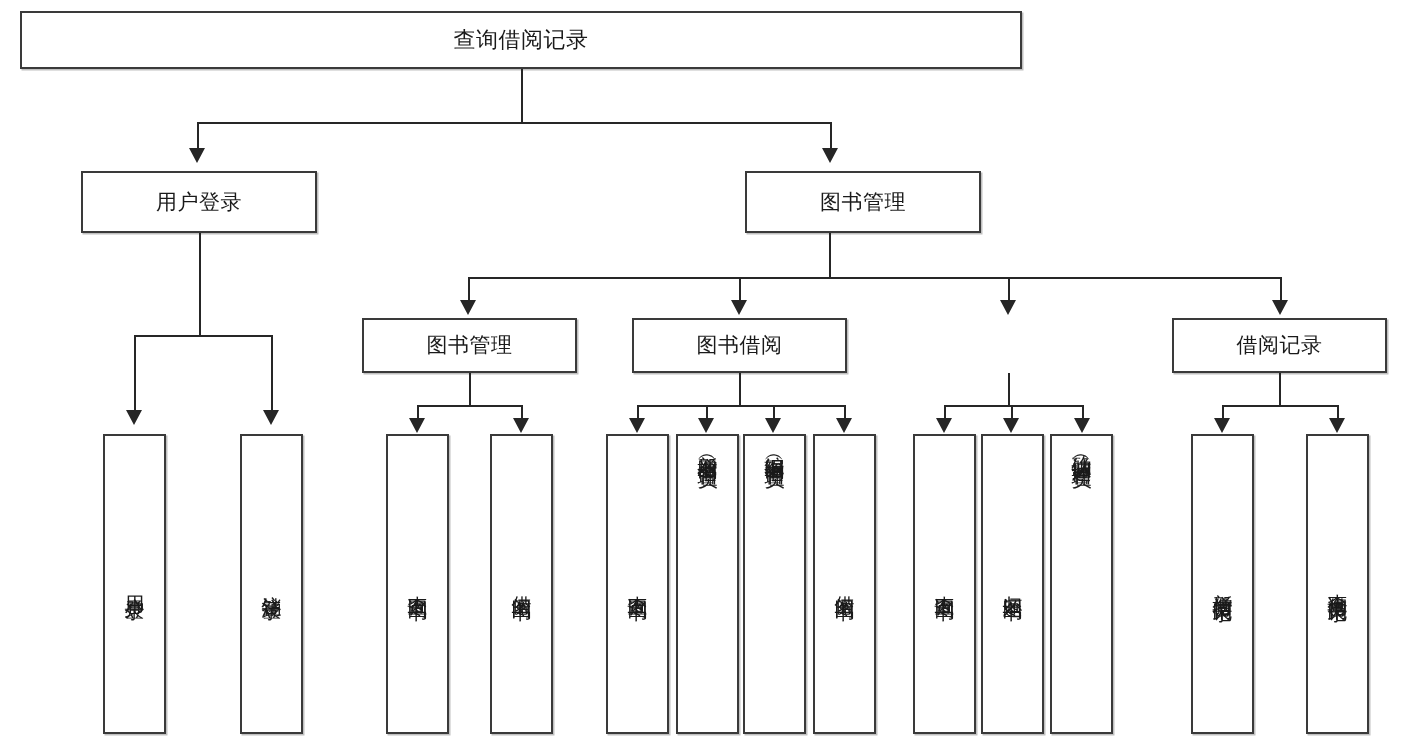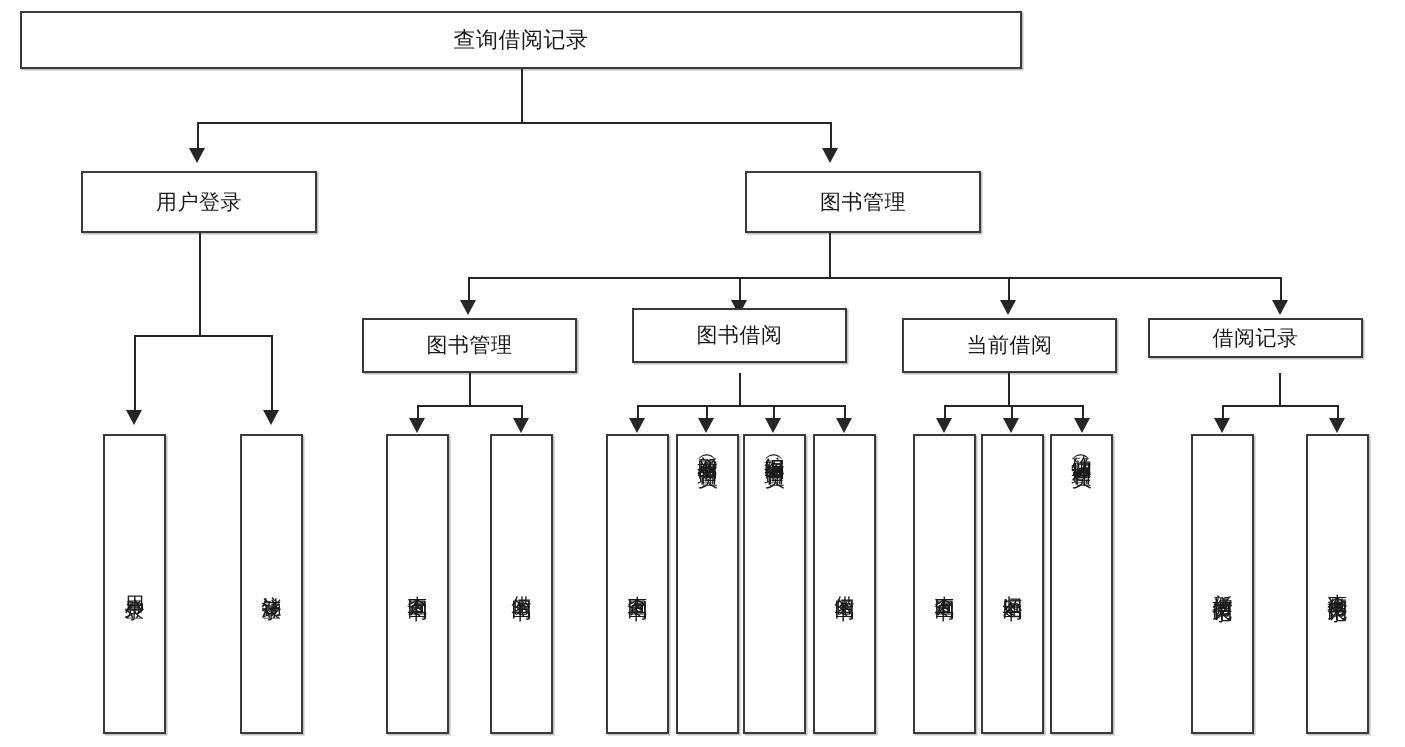--- a/index.html
+++ b/index.html
@@ -134,27 +134,24 @@
   <div class="vline" style="left:739px; top:277px; height:24px;"></div>
   <div class="arrow" style="left:731px; top:300px;"></div>
   <div class="vline" style="left:1008px; top:277px; height:24px;"></div>
   <div class="arrow" style="left:1000px; top:300px;"></div>
   <div class="vline" style="left:1280px; top:277px; height:24px;"></div>
   <div class="arrow" style="left:1272px; top:300px;"></div>
 
   <div class="node horiz" style="left:362px; top:318px; width:215px; height:55px;">
     <span class="label">图书管理</span>
   </div>
-  <div class="node horiz" style="left:632px; top:308px; width:215px; height:55px;">
+  <div class="node horiz" style="left:632px; top:318px; width:215px; height:55px;">
     <span class="label">图书借阅</span>
   </div>
-  <div class="node horiz" style="left:902px; top:318px; width:215px; height:55px;">
-    <span class="label">当前借阅</span>
-  </div>
-  <div class="node horiz" style="left:1148px; top:318px; width:215px; height:40px;">
+  <div class="node horiz" style="left:1172px; top:318px; width:215px; height:55px;">
     <span class="label">借阅记录</span>
   </div>
 
   <div class="vline" style="left:469px; top:373px; height:33px;"></div>
   <div class="hline" style="left:417px; top:405px; width:104px;"></div>
   <div class="vline" style="left:417px; top:405px; height:14px;"></div>
   <div class="arrow" style="left:409px; top:418px;"></div>
   <div class="vline" style="left:521px; top:405px; height:14px;"></div>
   <div class="arrow" style="left:513px; top:418px;"></div>
 

